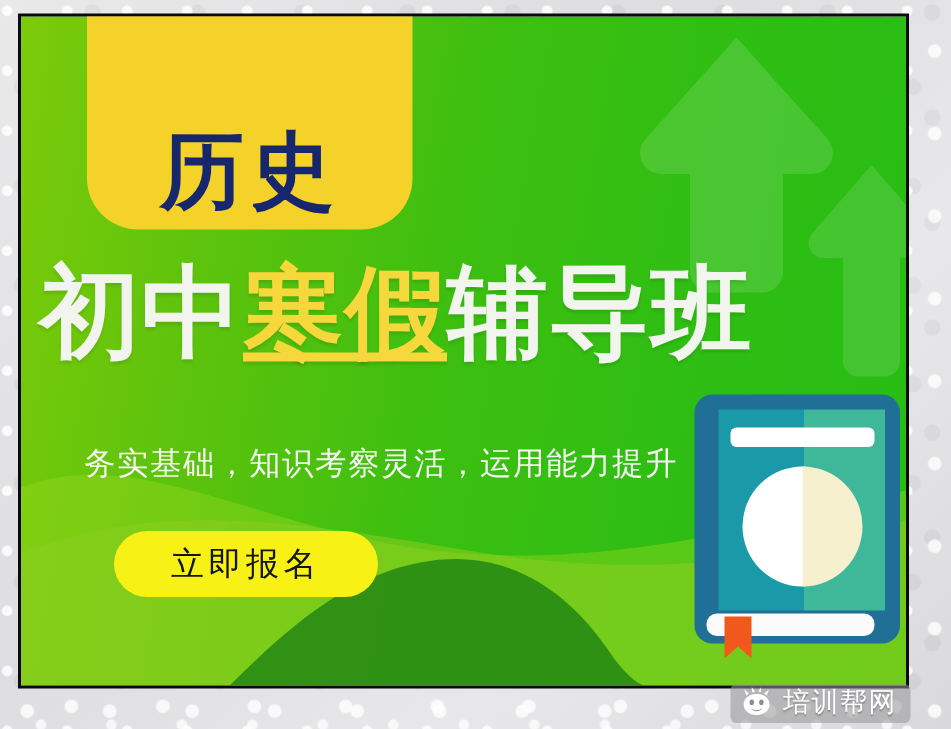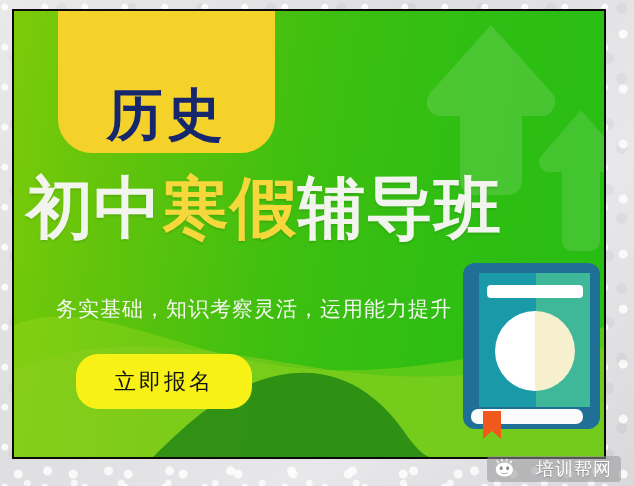--- a/index.html
+++ b/index.html
@@ -98,41 +98,42 @@
     letter-spacing: 1px;
   }
   #headline .seg-white {
     color: #f2f4ee;
     text-shadow: 0 2px 2px rgba(0,0,0,0.10);
     margin-top: 23px;
   }
   #headline .seg-yellow {
     color: #f7d83c;
     text-shadow: 0 2px 2px rgba(0,0,0,0.10);
+    text-decoration: underline;
   }
 
   
   #subtitle {
     position: absolute;
     left: 42px;
     top: 284px;
     font-size: 21px;
     color: #f4f6f0;
     letter-spacing: 1px;
     white-space: nowrap;
     font-weight: normal;
   }
 
   
   #cta-button {
     position: absolute;
     left: 62px;
     top: 343px;
     width: 176px;
-    height: 55px;
+    height: 44px;
     background: #f8f115;
     border: none;
     border-radius: 22px;
     color: #141414;
     font-size: 22px;
     font-family: "DejaVu Sans", "Liberation Sans", sans-serif;
     letter-spacing: 3px;
     cursor: pointer;
     padding: 0;
   }
@@ -149,21 +150,21 @@
 
   
   #watermark {
     position: absolute;
     left: 487px;
     top: 456px;
     height: 26px;
     padding: 0 9px 0 7px;
     display: flex;
     align-items: center;
-    gap: 21px;
+    gap: 7px;
     background: rgba(150,150,152,0.55);
     border-radius: 4px;
   }
   #watermark-icon { display: block; }
   #watermark-label {
     font-size: 18px;
     color: #ffffff;
     letter-spacing: 1px;
     line-height: 1;
     font-family: "DejaVu Sans", "Liberation Sans", sans-serif;

